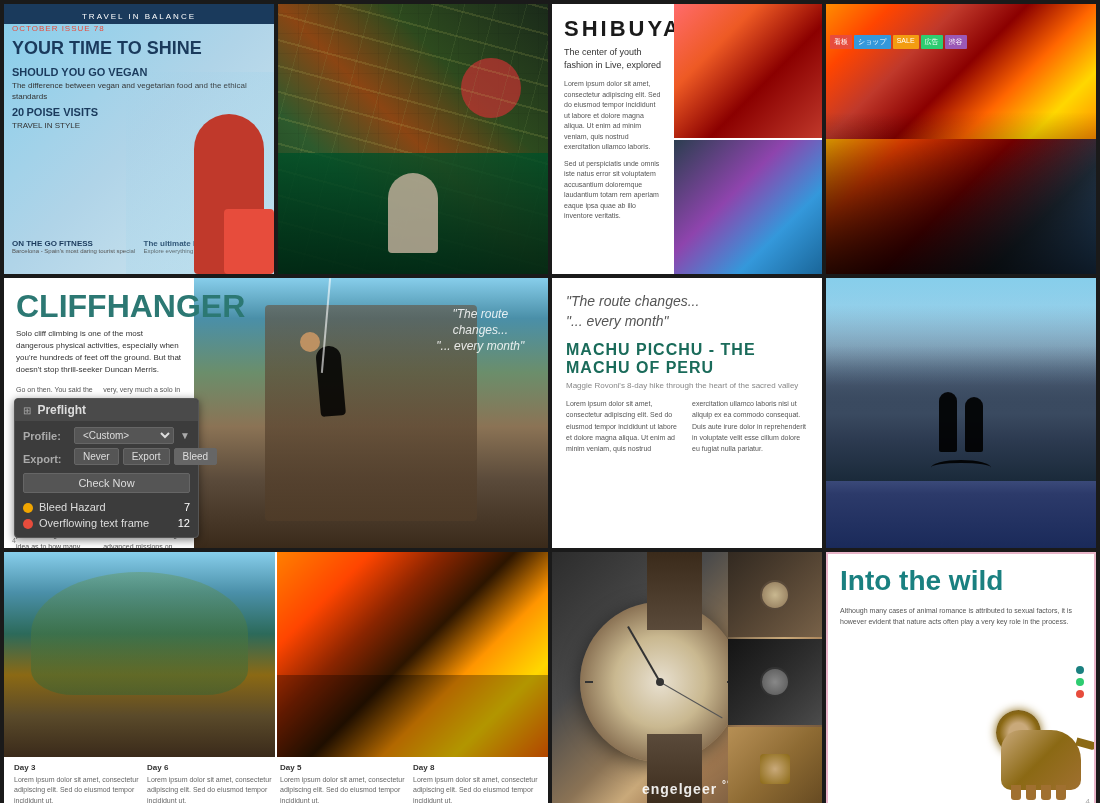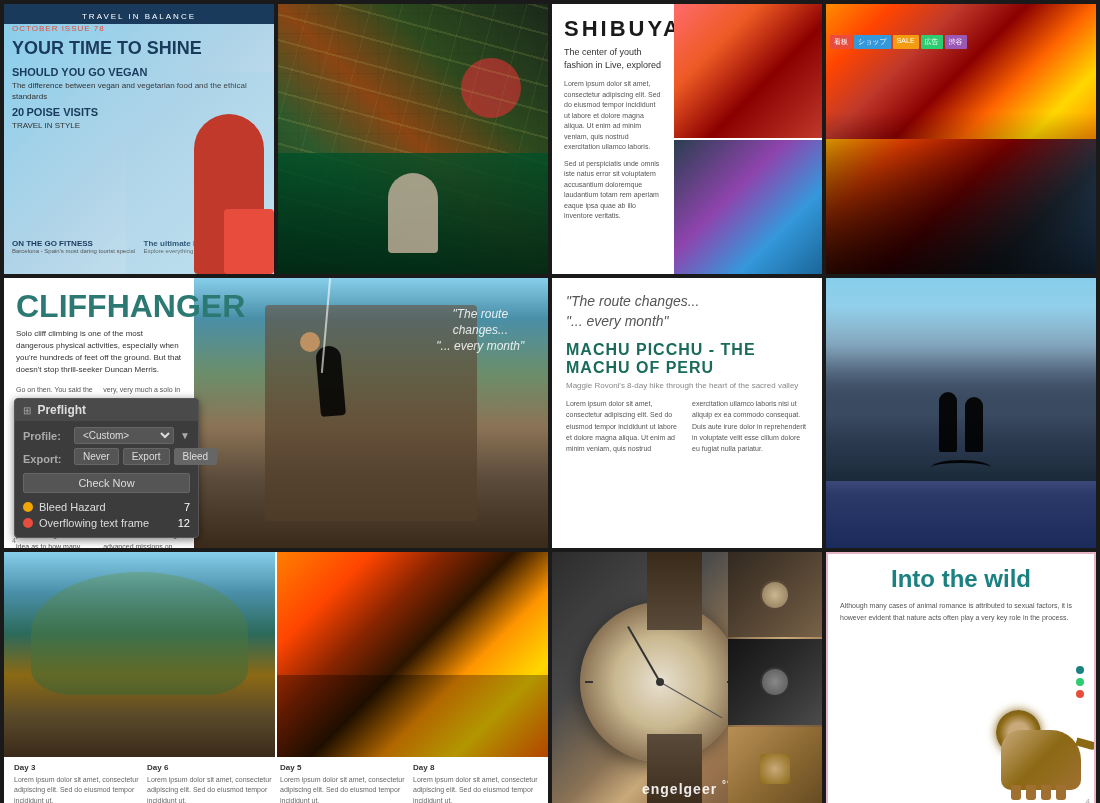--- a/index.html
+++ b/index.html
@@ -354,21 +354,21 @@
       font-size: 11px;
       padding: 3px 0;
       border-radius: 2px;
       cursor: pointer;
       width: 100%;
       text-align: center;
       margin-bottom: 6px;
     }
     .preflight-issue {
       display: flex;
-      align-items: center;
+      align-items: flex-end;
       gap: 6px;
       padding: 2px 0;
       font-size: 11px;
     }
     .issue-dot {
       width: 10px;
       height: 10px;
       border-radius: 50%;
       flex-shrink: 0;
     }
@@ -562,26 +562,25 @@
     .wild-cell {
       width: 100%;
       height: 100%;
       background: #fff;
       border: 2px solid #e8b4c8;
       padding: 12px;
       position: relative;
       overflow: hidden;
     }
     .wild-title {
-      font-size: 24px;
+      font-size: 28px;
       font-weight: 900;
       color: #1a8080;
       line-height: 1.1;
       margin-bottom: 8px;
-      text-align: center;
     }
     .wild-body {
       font-size: 7px;
       color: #555;
       line-height: 1.6;
       margin-bottom: 10px;
     }
     .wild-dots {
       display: flex;
       flex-direction: column;

